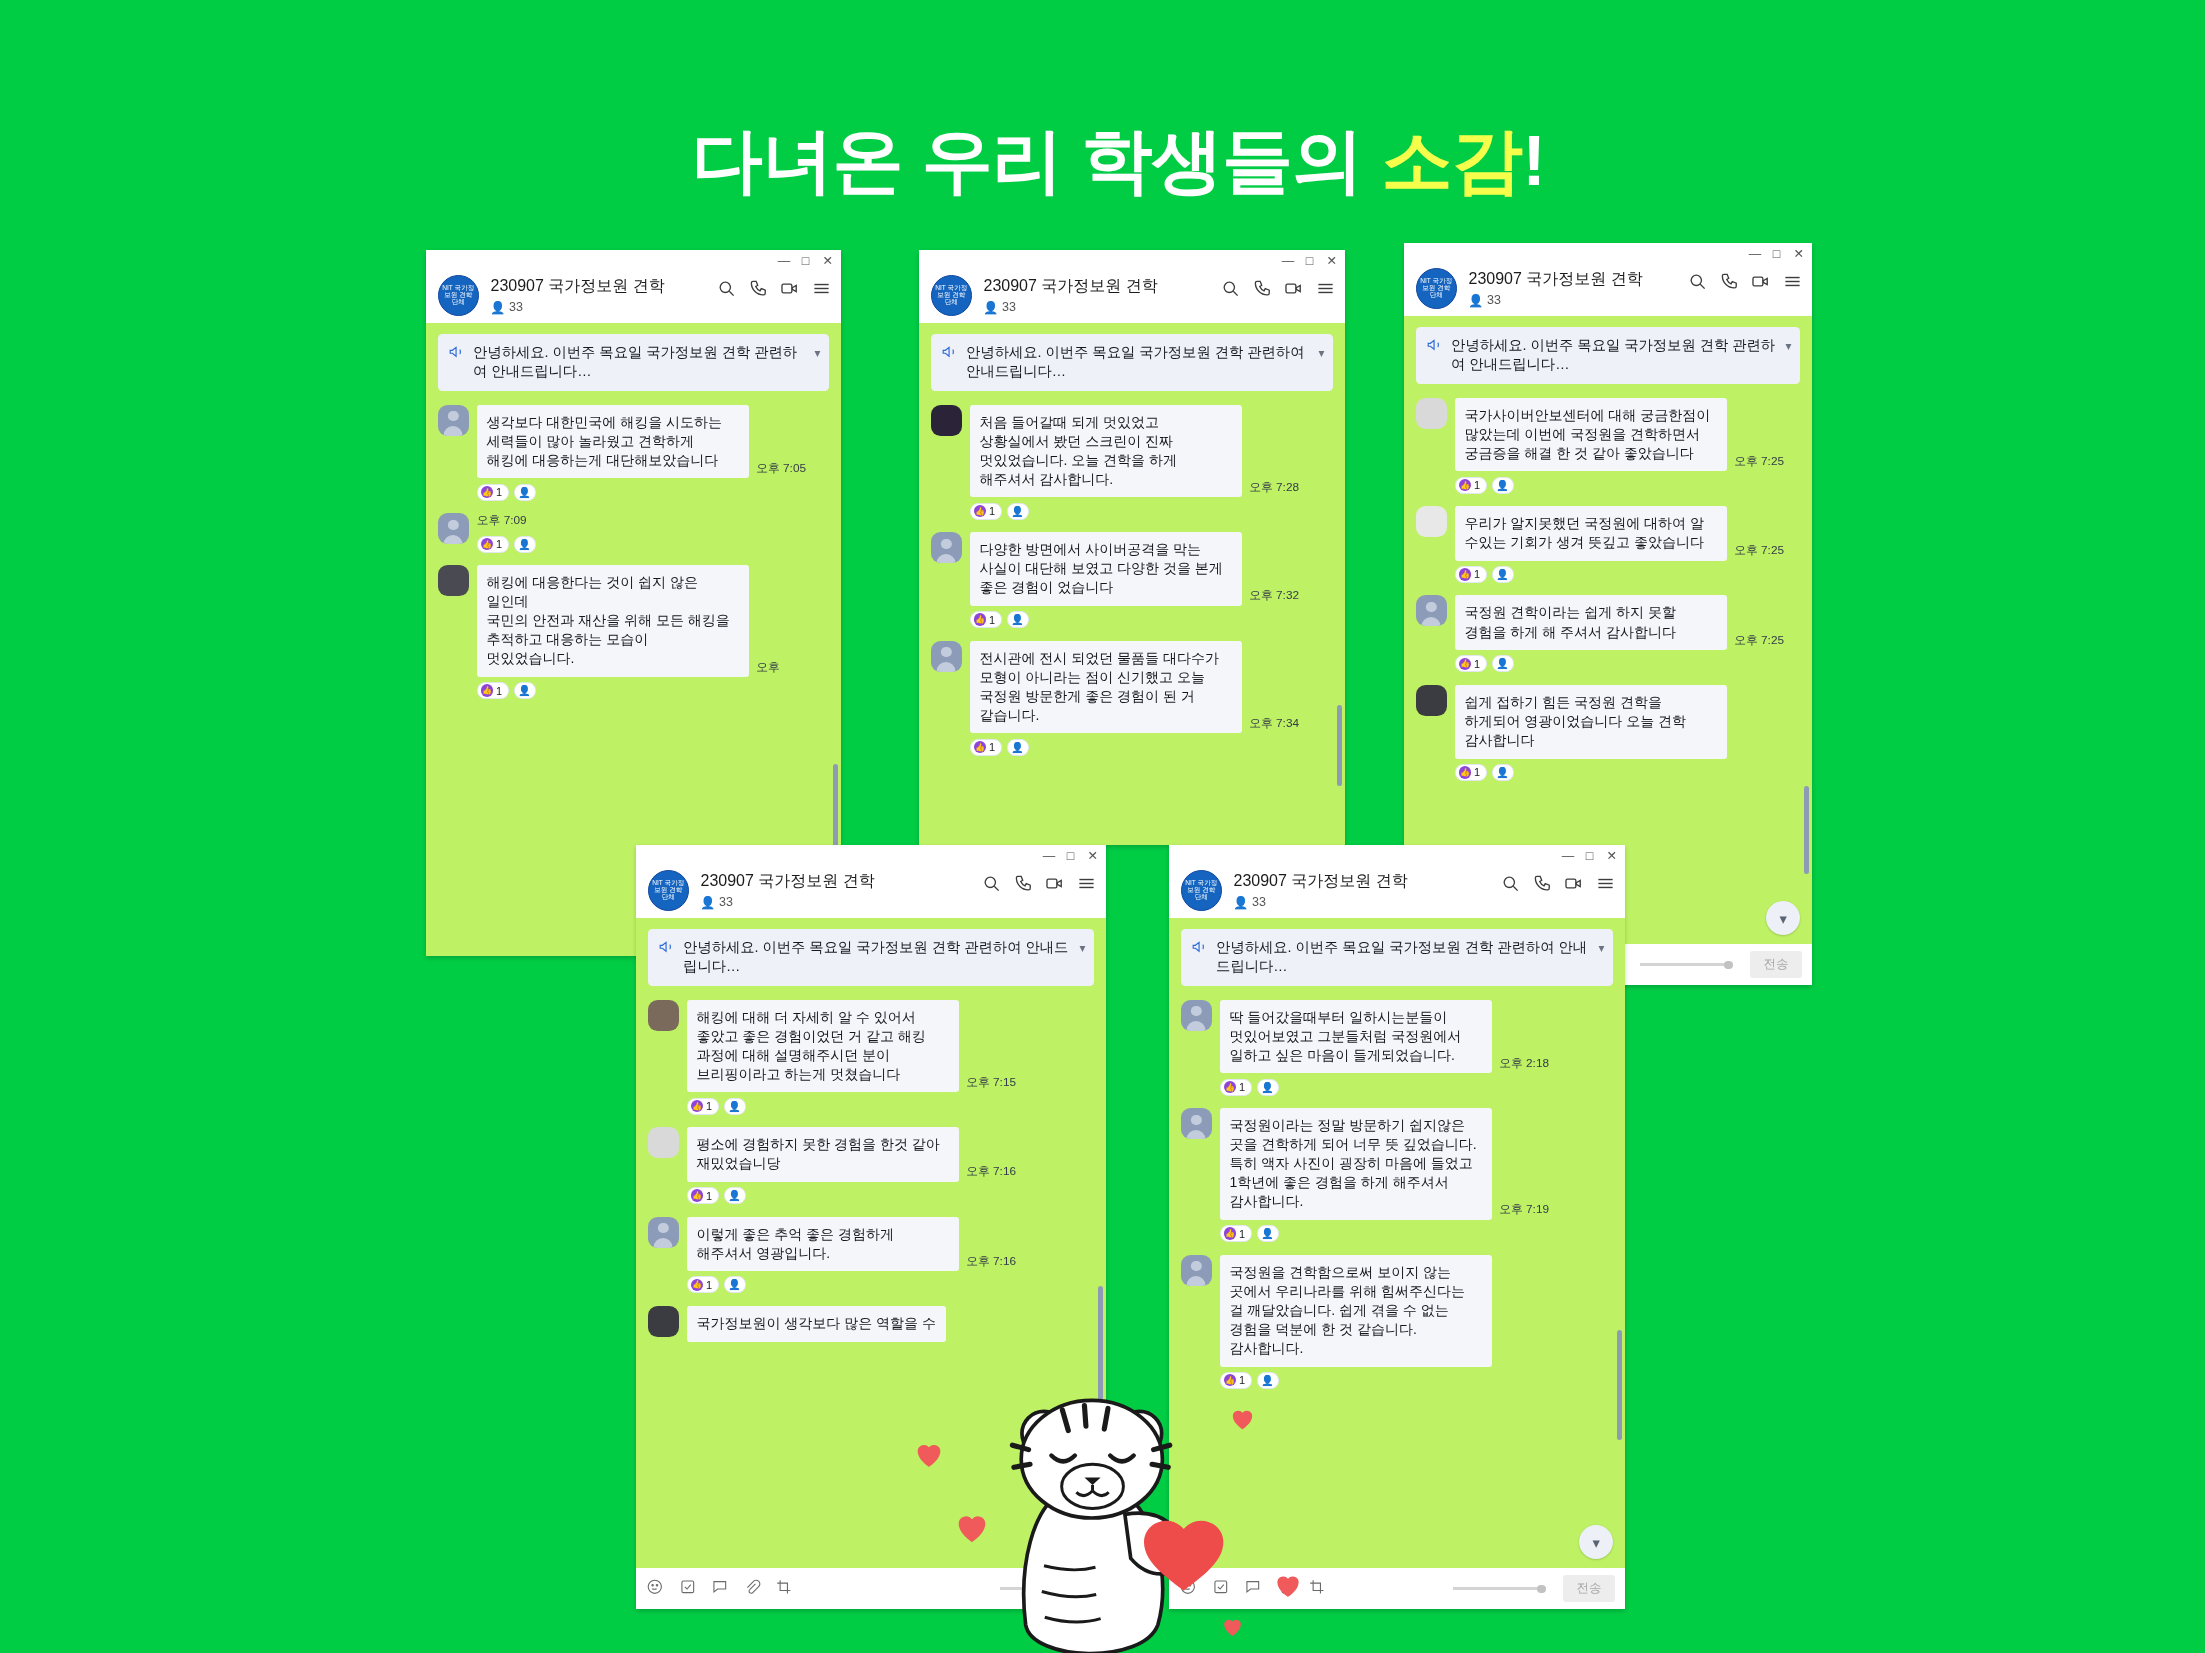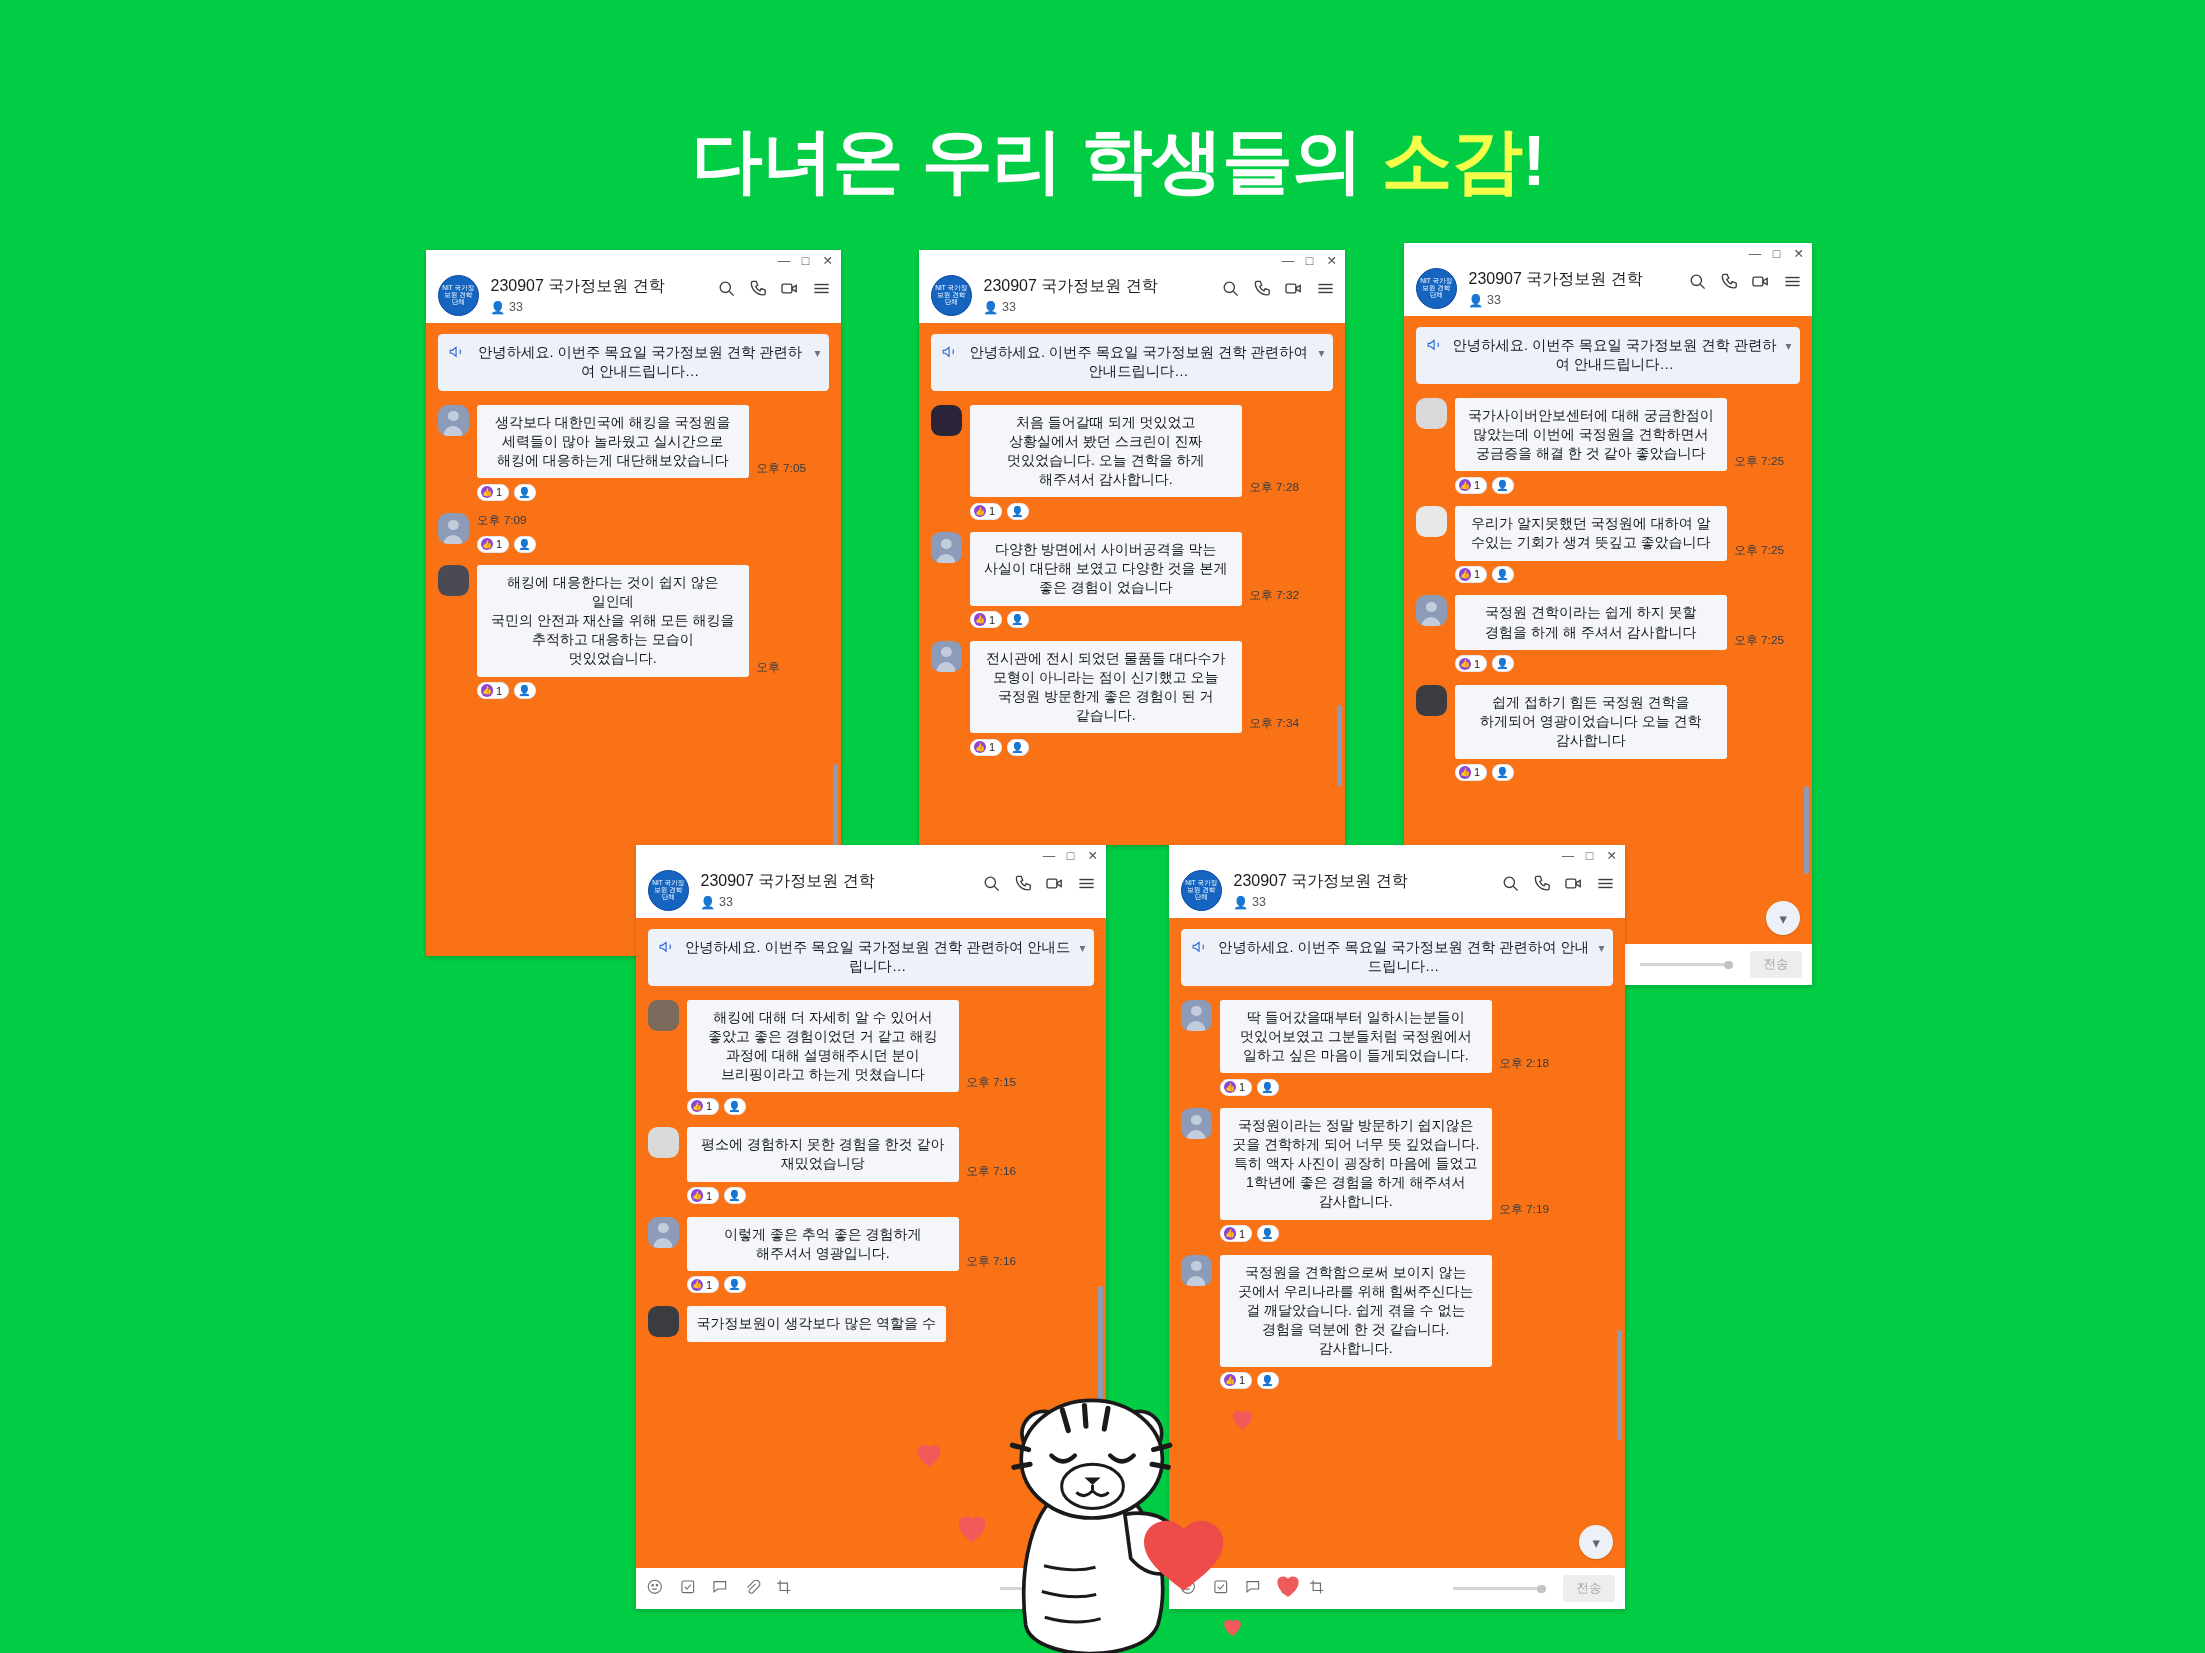--- a/index.html
+++ b/index.html
@@ -79,25 +79,24 @@
   .room-count {
     font-size:12.5px;
     color:#555;
     margin-top:2.9px;
     display:flex; align-items:center; gap:2.9px;
   }
   .hdr-icons { display:flex; align-items:center; gap:12.5px; padding-bottom:10.3px;}
   .hicon { color:#3c3c3c; display:block; }
 
   .chat-body {
-    background:#f97316;
+    background:#bef264;
     padding:10.3px 11.8px 7.4px 11.8px;
     position:relative;
     flex:1 1 auto;
-    text-align:center;
   }
   .notice {
     background:#EEF1F7;
     border-radius:4.4px;
     display:flex;
     align-items:flex-start;
     gap:7.4px;
     padding:9.6px 8.8px 9.6px 10.3px;
     margin-bottom:13.2px;
   }
@@ -283,21 +282,21 @@
           </svg>
       </span>
       <div class="notice-text">안녕하세요. 이번주 목요일 국가정보원 견학 관련하여 안내드립니다…</div>
       <span class="chev">▾</span>
     </div>
 
     <div class="msg">
       <div class="msg-avatar person"></div>
       <div>
         <div class="msg-main">
-          <div class="bubble">생각보다 대한민국에 해킹을 국정원을 세력들이 많아 놀라웠고 실시간으로 해킹에 대응하는게 대단해보았습니다</div>
+          <div class="bubble">생각보다 대한민국에 해킹을 시도하는 세력들이 많아 놀라웠고 견학하게 해킹에 대응하는게 대단해보았습니다</div>
           <div class="msg-time">오후 7:05</div>
         </div>
         <div class="reacts">
           <div class="react-pill">
               <span class="react-emoji">👍</span>
               <span>1</span>
             </div>
           <div class="react-person">👤</div>
         </div>
       </div>

